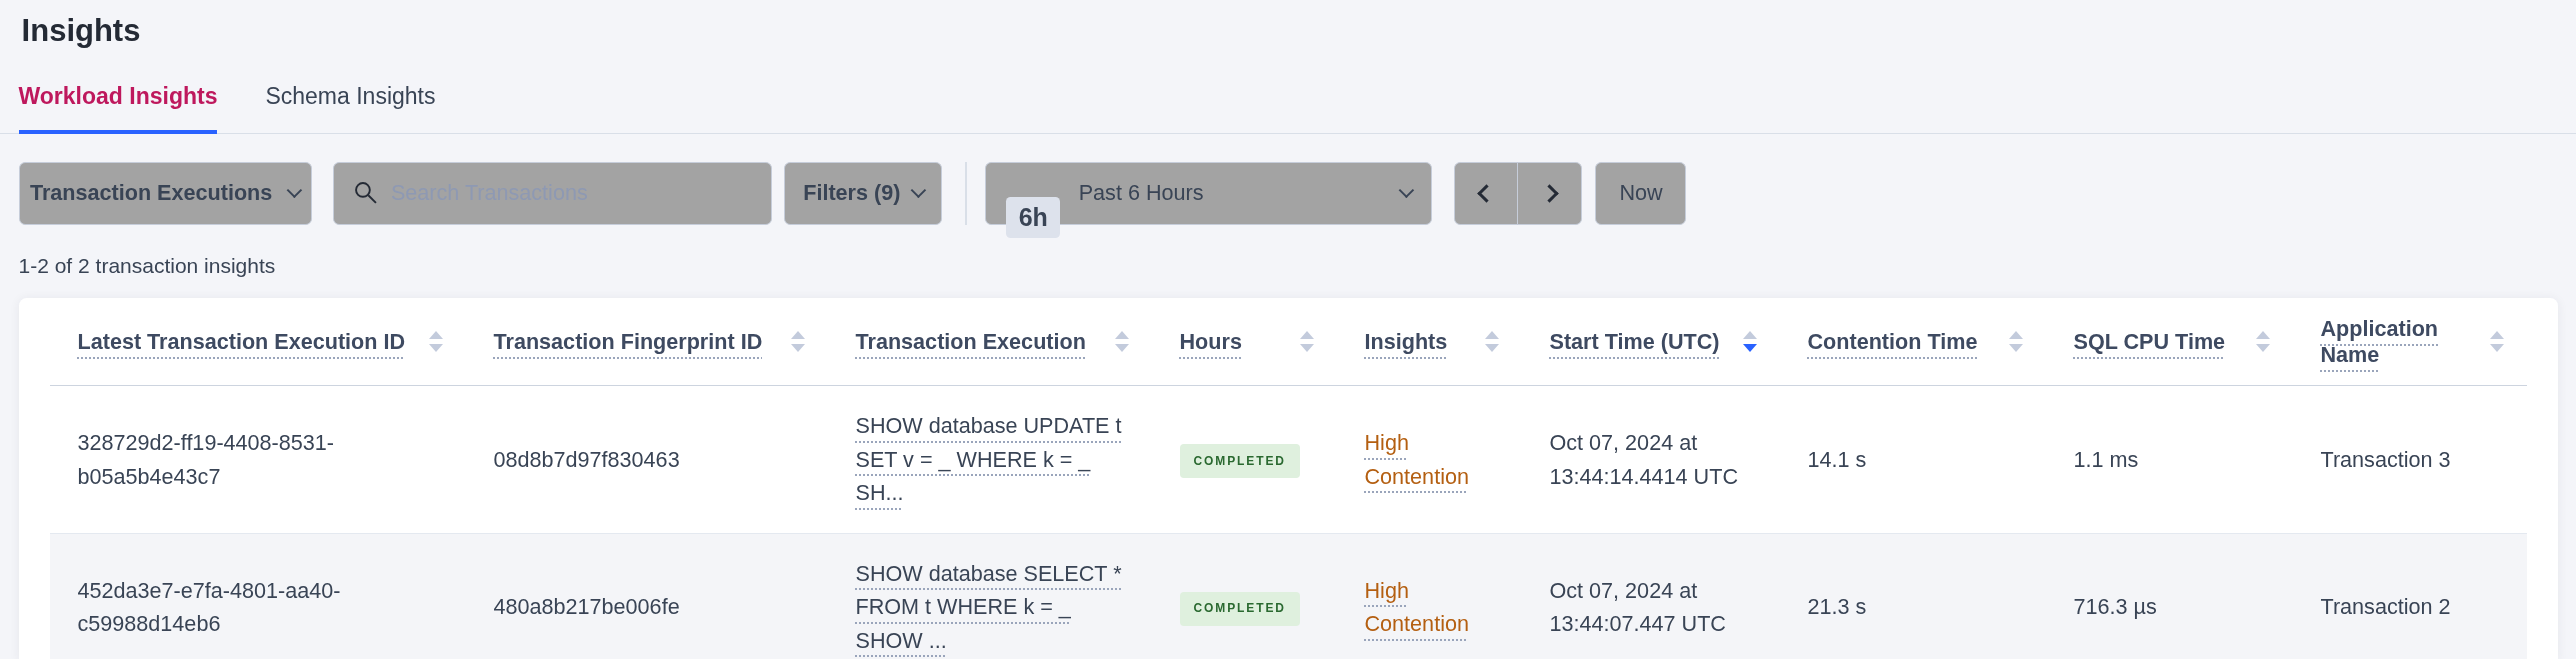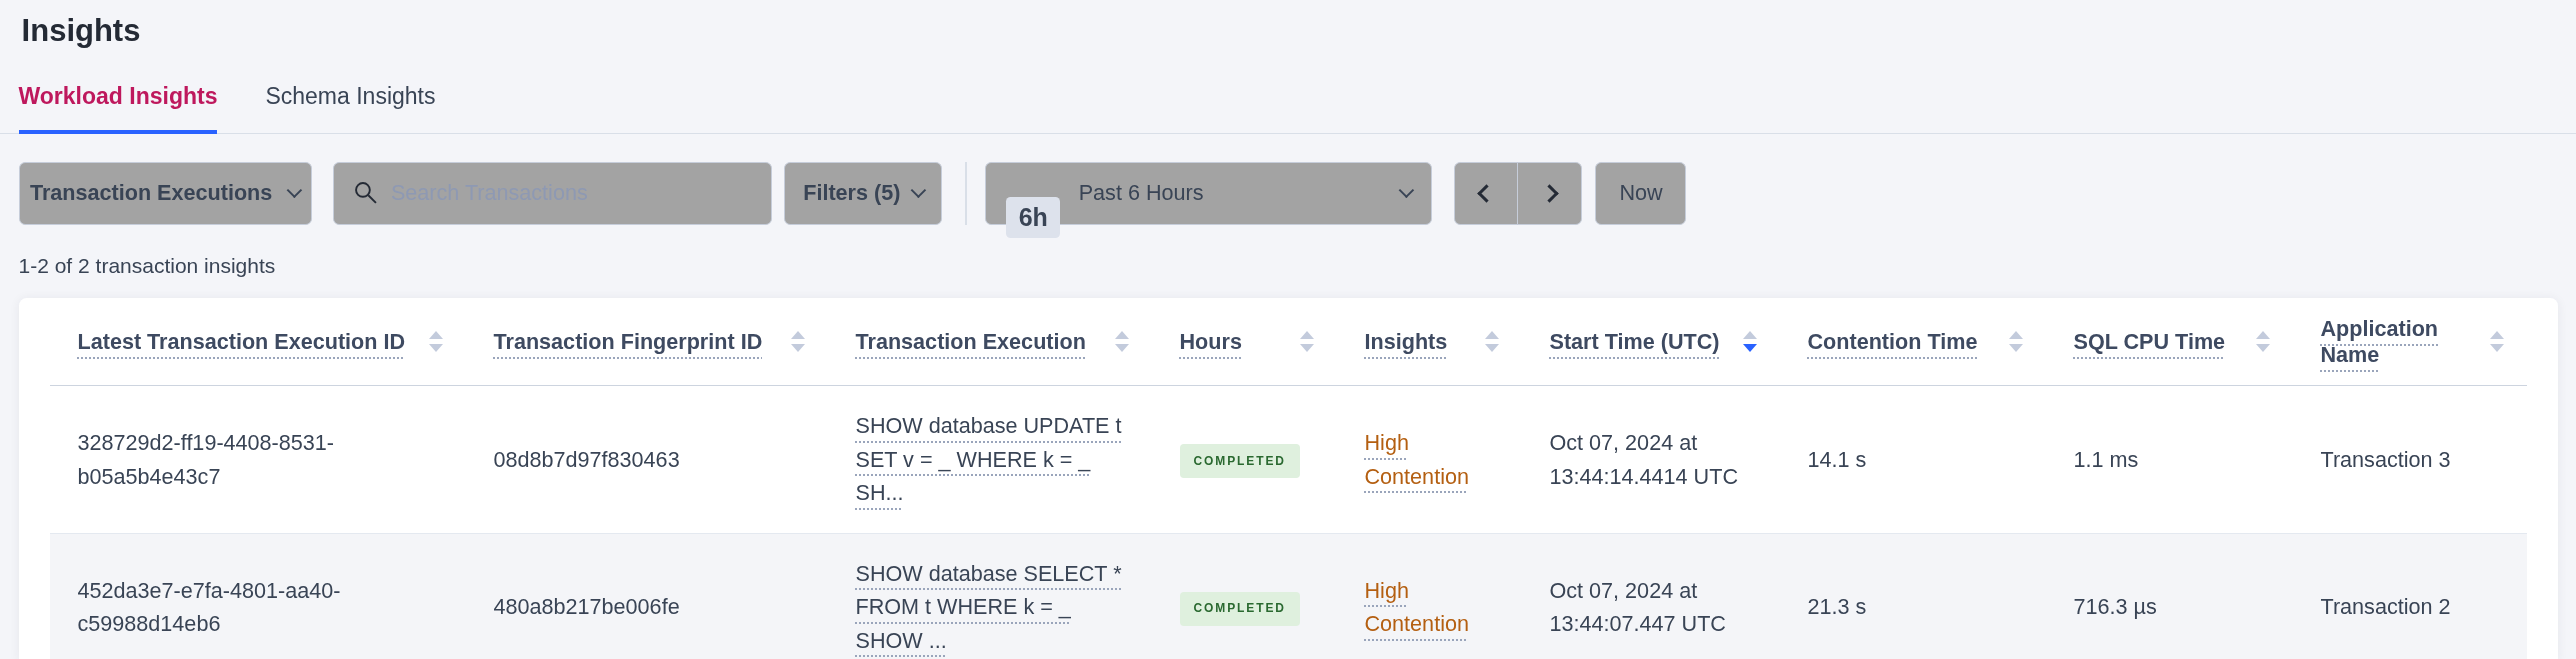--- a/index.html
+++ b/index.html
@@ -103,21 +103,21 @@
 
   <div class="search-box">
     <svg width="26" height="26" viewBox="0 0 34 34">
       <circle cx="13" cy="13" r="9" fill="none" stroke="#242a35" stroke-width="2.5"></circle>
       <line x1="20" y1="20" x2="30" y2="30" stroke="#242a35" stroke-width="2.5"></line>
     </svg>
     <input type="text" placeholder="Search Transactions" style="">
   </div>
 
   <div class="btn filters-btn">
-    <span>Filters (5)</span>
+    <span>Filters (9)</span>
     <span class="chev-down"></span>
   </div>
 
   <div class="v-divider"></div>
 
   <div class="time-picker">
     <span class="time-chip">6h</span>
     <span class="time-label">Past 6 Hours</span>
     <span class="chev-down"></span>
   </div>

